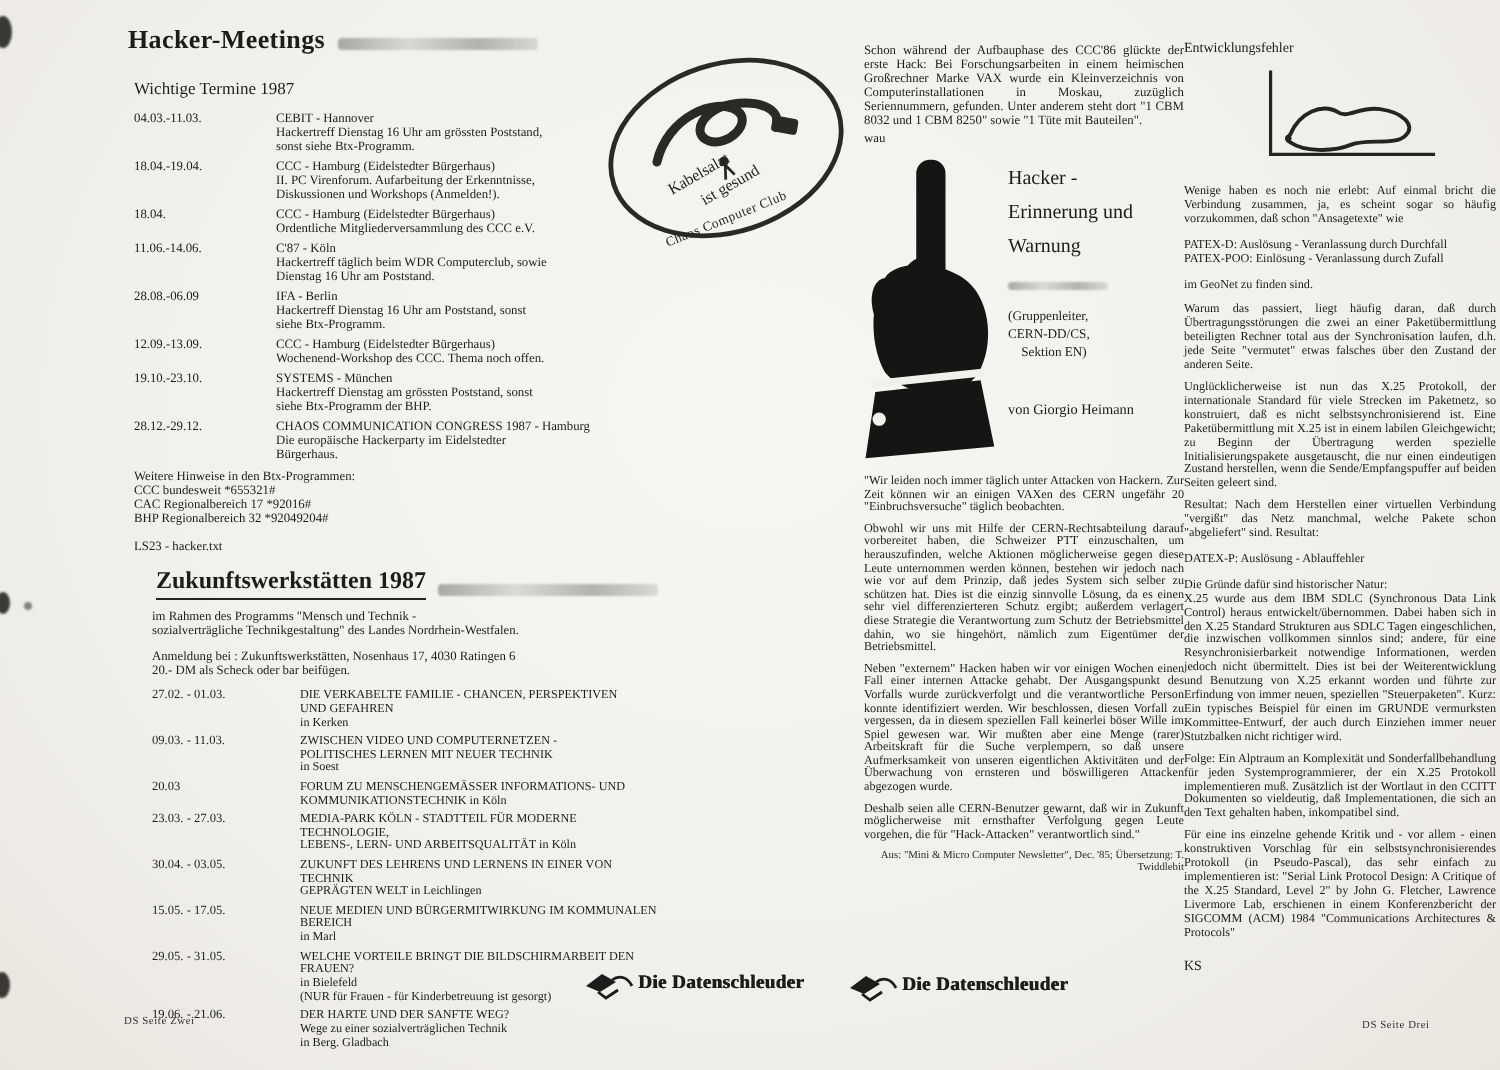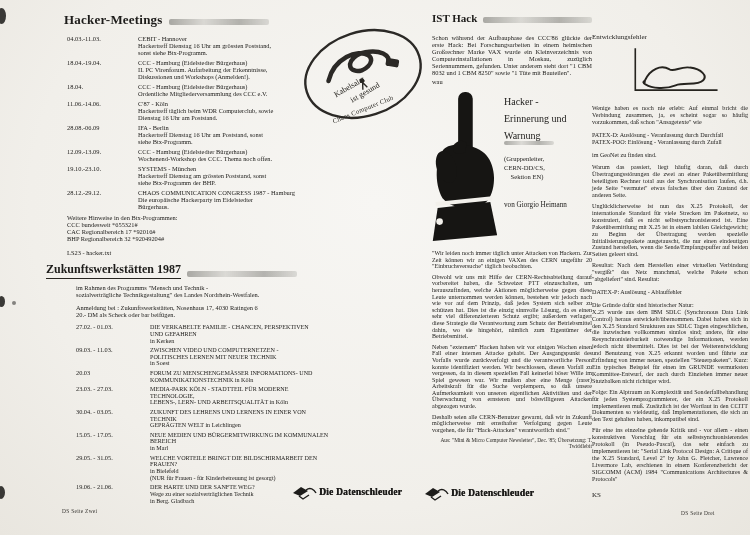--- a/index.html
+++ b/index.html
@@ -4,21 +4,21 @@
 <style>
   html,body{margin:0;padding:0;background:#d8d5cf;}
   #page{
     position:relative;width:750px;height:535px;overflow:hidden;
     background:radial-gradient(ellipse at 50% 38%, #f7f6f3 0%, #f1efea 65%, #e9e6df 100%);
     font-family:"Liberation Serif","DejaVu Serif",serif;
     color:#1d1c1a;
   }
   .col{position:absolute;}
   .h1{font-weight:bold;font-size:13px;letter-spacing:.2px;white-space:nowrap;}
-  .h2{font-weight:bold;font-size:12px;border-bottom:1.5px solid #26241f;padding-bottom:1px;white-space:nowrap;}
+  .h2{font-weight:bold;font-size:12px;border-bottom:1.5px solid #26241f;padding-bottom:1px;white-space:nowrap;margin-left:32px;}
   .h3{font-weight:bold;font-size:11px;white-space:nowrap;}
   .titlerow{display:flex;align-items:center;gap:6px;}
   .smudge{height:6px;border-radius:2px;filter:blur(.6px);
     background:linear-gradient(90deg,rgba(95,95,90,.5),rgba(130,130,125,.22) 35%,rgba(100,100,95,.45) 70%,rgba(140,140,135,.25));}
   .sub{font-size:8.5px;}
   .small{font-size:6.4px;line-height:7px;}
   .pre{white-space:pre-line;}
   .evt{display:flex;margin-bottom:3px;}
   .evt .d{flex:none;width:71px;font-size:6.4px;line-height:7px;}
   .evt .t{font-size:6.4px;line-height:7px;white-space:pre-line;}
@@ -49,20 +49,21 @@
   <div class="blob" style="left:-3px;top:8px;width:9px;height:16px;"></div>
   <div class="blob" style="left:-2px;top:296px;width:7px;height:11px;"></div>
   <div class="blob" style="left:-3px;top:486px;width:8px;height:13px;"></div>
   <div class="blob" style="left:12px;top:301px;width:4px;height:4px;opacity:.5;"></div>
 
   <div class="col" style="left:64px;top:12px;width:268px;">
     <div class="titlerow">
       <div class="h1">Hacker-Meetings</div>
       <div class="smudge" style="width:100px;margin-top:4px;"></div>
     </div>
+    <div class="sub" style="margin-top:11px;margin-left:3px;">Wichtige Termine 1987</div>
 
     <div style="margin-top:7px;margin-left:3px;">
       <div class="evt">
           <div class="d">04.03.-11.03.</div>
           <div class="t">CEBIT - Hannover
 Hackertreff Dienstag 16 Uhr am grössten Poststand,
 sonst siehe Btx-Programm.</div>
         </div>
       <div class="evt">
           <div class="d">18.04.-19.04.</div>
@@ -176,60 +177,56 @@
       <rect x="88" y="40" width="13" height="8" rx="2" transform="rotate(28 94 44)" fill="#2b2926"></rect>
       <circle cx="60" cy="52" r="2.4" fill="#2b2926"></circle>
       <path d="M60,54 l-2,7 m2,-7 l3,6" stroke="#2b2926" stroke-width="1.4" fill="none"></path>
       <text font-size="8" transform="translate(30 60) rotate(-12)">Kabelsalat</text>
       <text font-size="8" transform="translate(44 70) rotate(-12)">ist gesund</text>
       <text font-size="6.6" letter-spacing=".3" transform="translate(20 84) rotate(-4)">Chaos Computer Club</text>
     </svg>
   </div>
 
   <div class="col" style="left:432px;top:12px;width:160px;">
-    <div class="titlerow">
-      <div class="h3">IST Hack</div>
-      <div class="smudge" style="flex:1;margin-top:3px;"></div>
-    </div>
     <div class="midbody just" style="margin-top:10px;">Schon während der Aufbauphase des CCC'86 glückte der erste Hack: Bei Forschungsarbeiten in einem heimischen Großrechner Marke VAX wurde ein Kleinverzeichnis von Computerinstallationen in Moskau, zuzüglich Seriennummern, gefunden. Unter anderem steht dort "1 CBM 8032 und 1 CBM 8250" sowie "1 Tüte mit Bauteilen".</div>
     <div class="small" style="margin-top:2px;">wau</div>
 
     <div style="position:relative;height:158px;margin-top:3px;">
       <svg width="78" height="158" viewBox="0 0 80 160" style="position:absolute;left:-8px;top:0;">
         <g fill="#161513">
           <rect x="35" y="3" width="15" height="66" rx="7"></rect>
           <path d="M20,62 C12,72 10,96 19,112 C30,125 58,127 67,112 C75,98 73,76 62,66 C53,57 29,53 20,62 Z"></path>
           <ellipse cx="23" cy="80" rx="10" ry="17" transform="rotate(-18 23 80)"></ellipse>
           <path d="M30,58 q6,-8 14,-3 l-2,10 q-7,3 -12,-1 Z"></path>
           <path d="M14,122 L68,116 L75,150 L9,156 Z"></path>
         </g>
         <path d="M12,118 L70,112" stroke="#f2f0eb" stroke-width="4" fill="none"></path>
         <circle cx="16" cy="136" r="3.4" fill="#f2f0eb"></circle>
       </svg>
       <div style="position:absolute;left:72px;top:8px;width:90px;">
         <div class="warn-title">Hacker -</div>
         <div class="warn-title">Erinnerung und</div>
-        <div class="warn-title" style="margin-bottom:0;">Warnung</div>
+        <div class="warn-title" style="margin-bottom:12px;">Warnung</div>
         <div class="smudge" style="width:50px;height:4px;"></div>
         <div class="affil">(Gruppenleiter,
 CERN-DD/CS,
     Sektion EN)</div>
         <div class="byline">von Giorgio Heimann</div>
       </div>
     </div>
 
     <div class="quote just">"Wir leiden noch immer täglich unter Attacken von Hackern. Zur Zeit können wir an einigen VAXen des CERN ungefähr 20 "Einbruchsversuche" täglich beobachten.</div>
     <div class="quote just">Obwohl wir uns mit Hilfe der CERN-Rechtsabteilung darauf vorbereitet haben, die Schweizer PTT einzuschalten, um herauszufinden, welche Aktionen möglicherweise gegen diese Leute unternommen werden können, bestehen wir jedoch nach wie vor auf dem Prinzip, daß jedes System sich selber zu schützen hat. Dies ist die einzig sinnvolle Lösung, da es einen sehr viel differenzierteren Schutz ergibt; außerdem verlagert diese Strategie die Verantwortung zum Schutz der Betriebsmittel dahin, wo sie hingehört, nämlich zum Eigentümer der Betriebsmittel.</div>
     <div class="quote just">Neben "externem" Hacken haben wir vor einigen Wochen einen Fall einer internen Attacke gehabt. Der Ausgangspunkt des Vorfalls wurde zurückverfolgt und die verantwortliche Person konnte identifiziert werden. Wir beschlossen, diesen Vorfall zu vergessen, da in diesem speziellen Fall keinerlei böser Wille im Spiel gewesen war. Wir mußten aber eine Menge (rarer) Arbeitskraft für die Suche verplempern, so daß unsere Aufmerksamkeit von unseren eigentlichen Aktivitäten und der Überwachung von ernsteren und böswilligeren Attacken abgezogen wurde.</div>
     <div class="quote just">Deshalb seien alle CERN-Benutzer gewarnt, daß wir in Zukunft möglicherweise mit ernsthafter Verfolgung gegen Leute vorgehen, die für "Hack-Attacken" verantwortlich sind."</div>
     <div class="source">Aus: "Mini &amp; Micro Computer Newsletter", Dec. '85; Übersetzung: T. Twiddlebit</div>
   </div>
 
   <div class="col" style="left:592px;top:12px;width:156px;">
-    <div style="font-size:7px;margin-top:21px;">Entwicklungsfehler</div>
+    <div style="font-size:7px;margin-top:8px;">Entwicklungsfehler</div>
 
     <svg width="100" height="50" viewBox="0 0 120 62" style="margin:4px 0 2px 32px;">
       <path d="M12,4 L12,56 L114,56" stroke="#26241f" stroke-width="2" fill="none"></path>
       <path d="M24,44 C30,30 44,24 54,30 C60,34 68,26 80,28 C94,30 102,38 96,44 C90,51 72,46 62,50 C50,55 32,54 25,49 C21,47 22,46 24,44 Z" fill="none" stroke="#26241f" stroke-width="2.4" stroke-linejoin="round"></path>
       <circle cx="23" cy="46" r="2" fill="#26241f"></circle>
     </svg>
 
     <div class="rpara just">Wenige haben es noch nie erlebt: Auf einmal bricht die Verbindung zusammen, ja, es scheint sogar so häufig vorzukommen, daß schon "Ansagetexte" wie</div>
     <div class="rpara pre" style="margin-top:6px;">PATEX-D: Auslösung - Veranlassung durch Durchfall
 PATEX-POO: Einlösung - Veranlassung durch Zufall</div>

